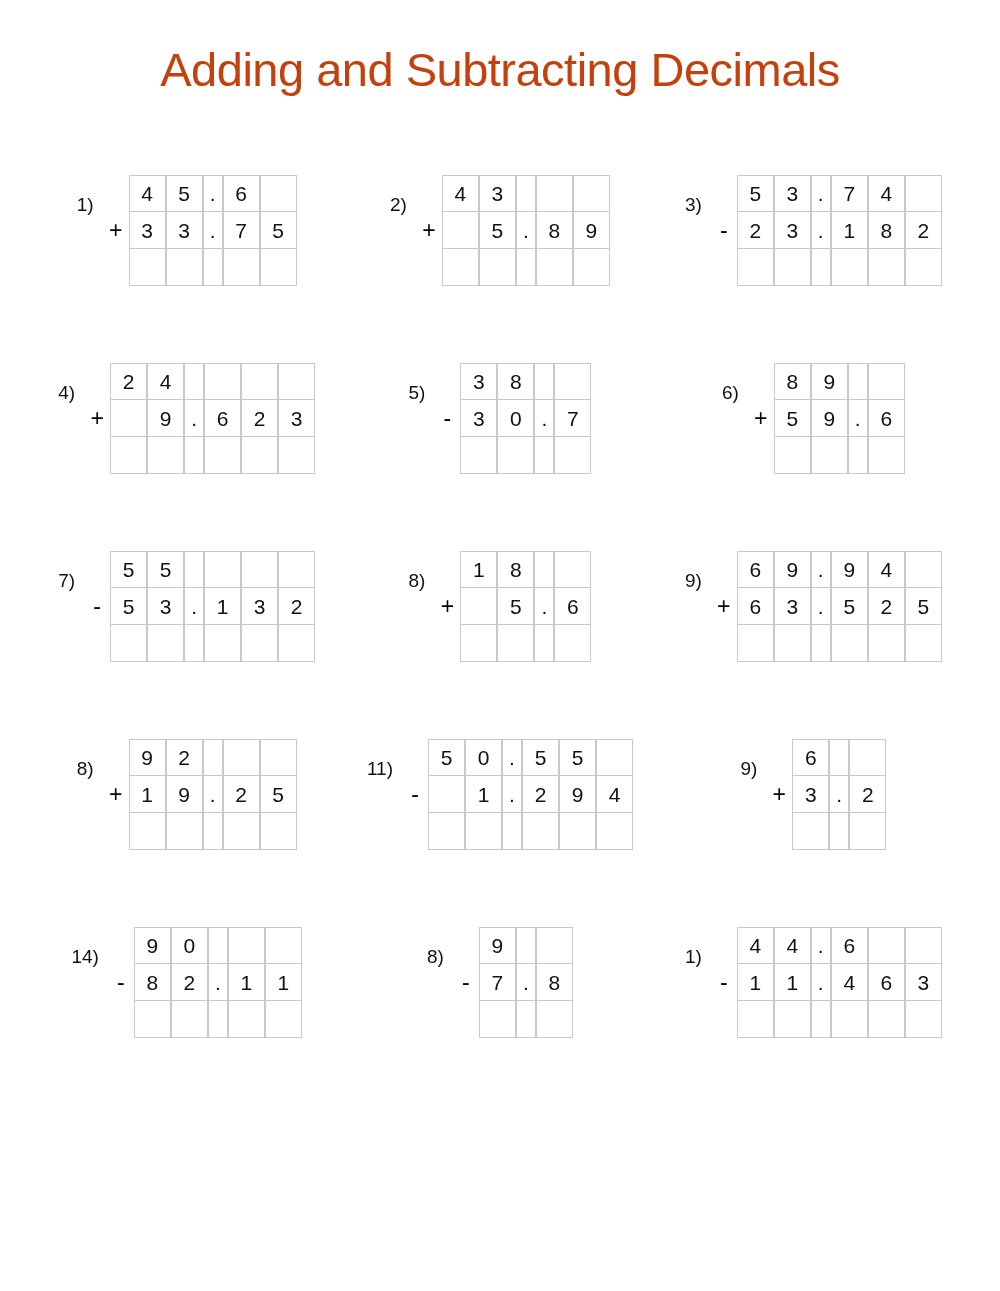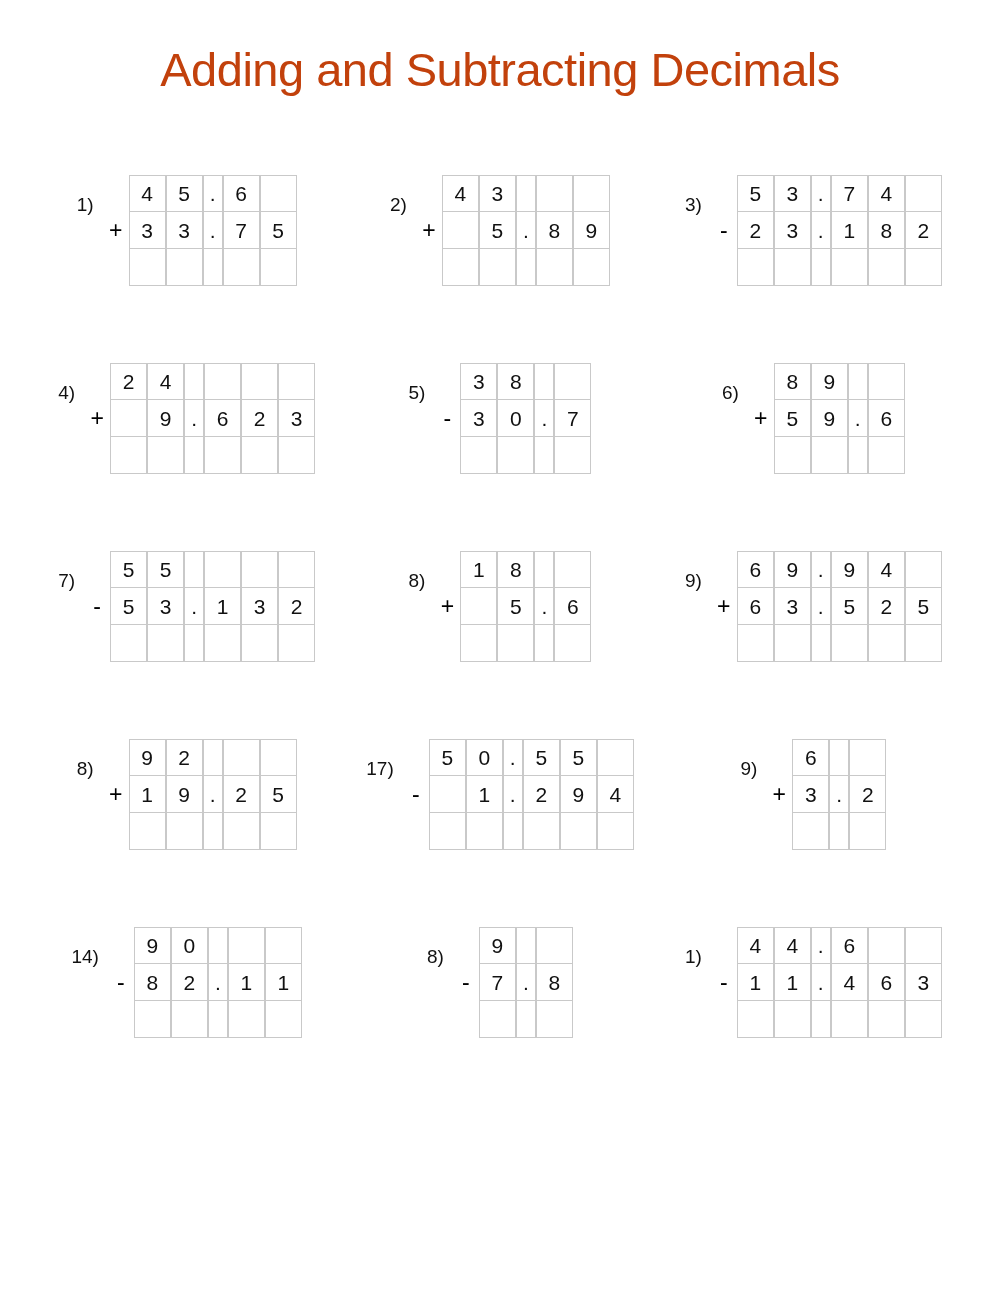--- a/index.html
+++ b/index.html
@@ -389,21 +389,21 @@
           <div class="spacer-sign"></div>
           <div class="cell w-digit"></div>
           <div class="cell w-digit"></div>
           <div class="cell w-dot"></div>
           <div class="cell w-digit"></div>
           <div class="cell w-digit"></div>
         </div>
       </div>
     </div>
     <div class="problem">
-      <div class="problem-number">17)</div>
+      <div class="problem-number">11)</div>
       <div class="grid-wrap">
         <div class="row ">
           <div class="spacer-sign"></div>
           <div class="cell w-digit">5</div>
           <div class="cell w-digit">0</div>
           <div class="cell w-dot">.</div>
           <div class="cell w-digit">5</div>
           <div class="cell w-digit">5</div>
           <div class="cell w-digit"></div>
         </div>

